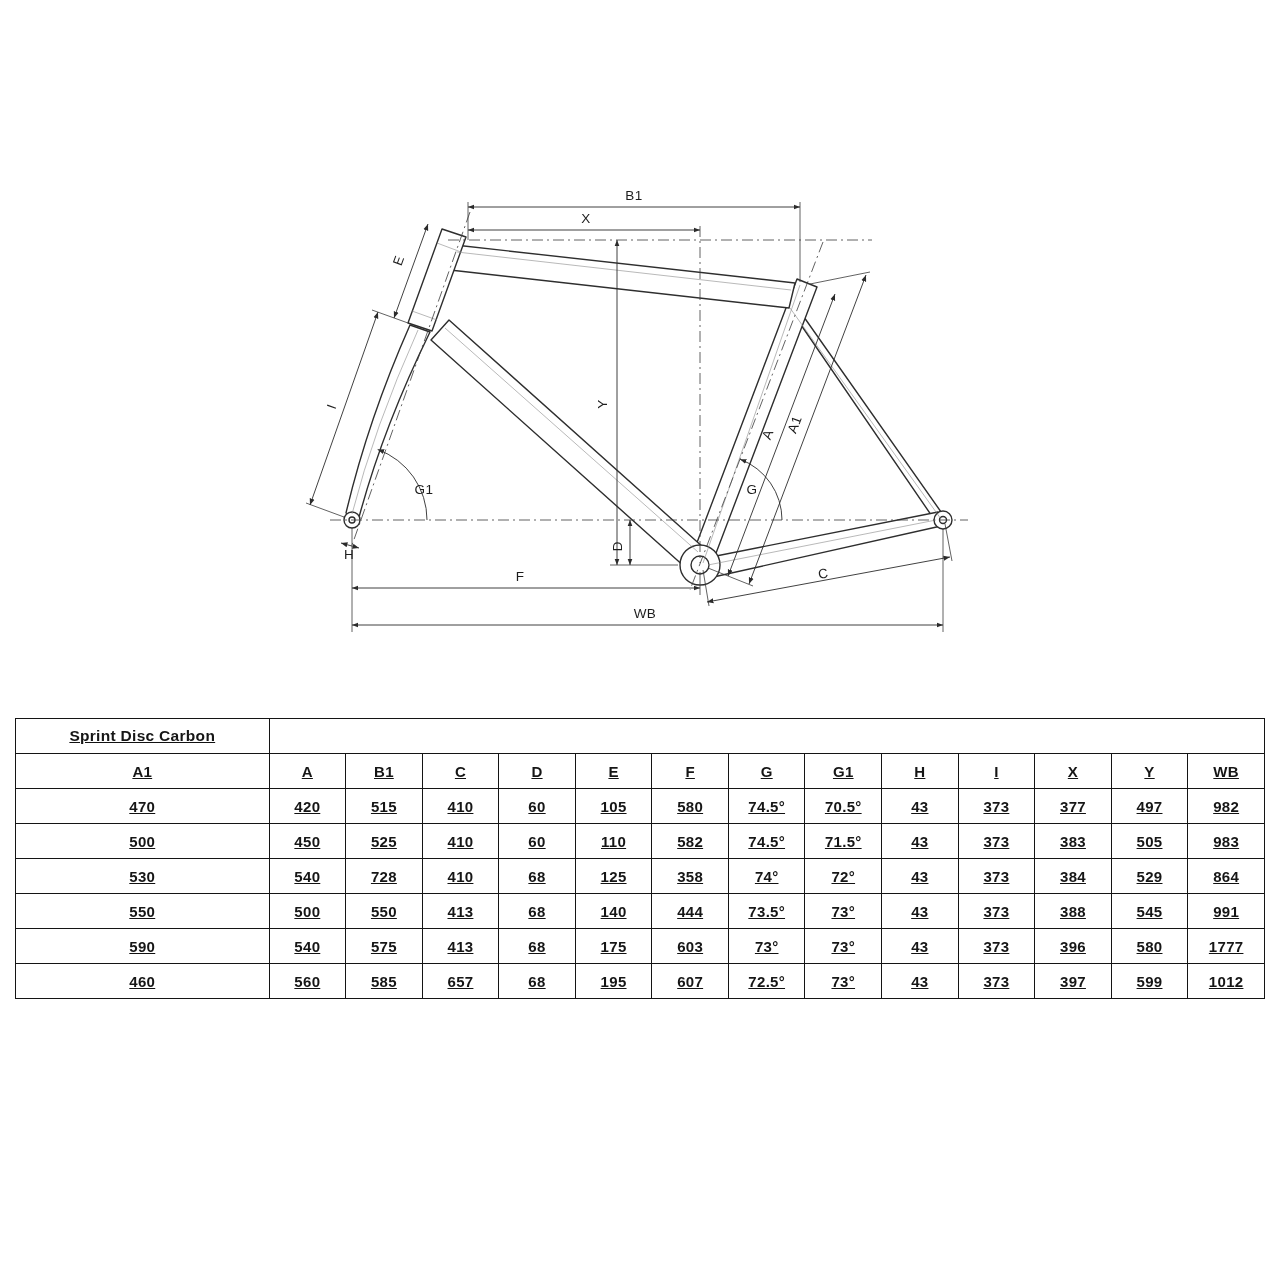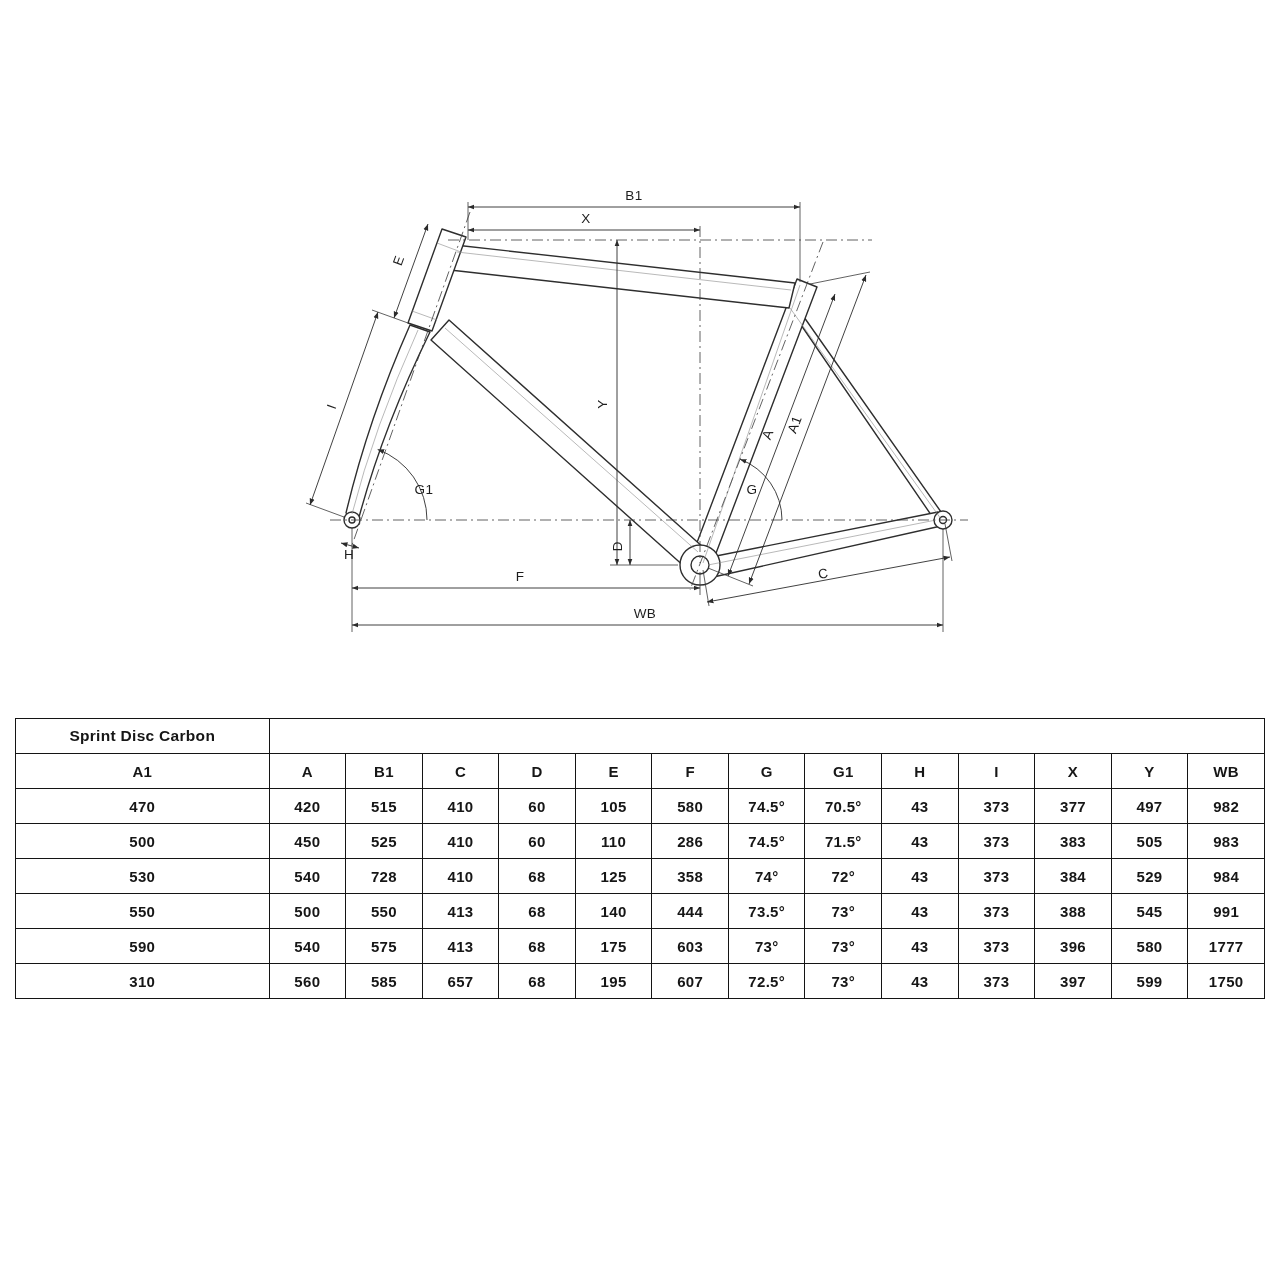--- a/index.html
+++ b/index.html
@@ -9,21 +9,21 @@
   .diagram-wrap { width:1280px; height:700px; }
 
   svg .cl line { stroke:#3a3a3a; stroke-width:0.8; stroke-dasharray:11 4 2 4; fill:none; }
   svg .ext line { stroke:#3a3a3a; stroke-width:0.8; }
   svg .dim line, svg .dim path { stroke:#2b2b2b; stroke-width:0.9; fill:none; }
   svg .tube polygon, svg .tube path, svg .tube circle { fill:#ffffff; stroke:#2e2e2e; stroke-width:1.4; stroke-linejoin:round; }
   svg .inner line, svg .inner path { stroke:#8a8a8a; stroke-width:0.6; fill:none; }
   svg .lbl text { font-family:"Liberation Sans", sans-serif; font-size:13.5px; fill:#1d1d1d; text-anchor:middle; letter-spacing:0.5px; }
 
   .table-wrap { padding:18px 15px 0 15px; }
-  table { width:100%; border-collapse:collapse; table-layout:fixed; }
+  table { width:100%; border-collapse:collapse; table-layout:fixed;text-decoration:underline; }
   th, td { border:1px solid #141414; height:35px; text-align:center; vertical-align:middle;
            font-weight:bold; font-size:15px; letter-spacing:0.3px; color:#161616; }
   .title-cell { font-size:15.5px; }
 </style>
 </head>
 <body>
 
 <div class="diagram-wrap">
   <svg viewBox="0 0 1280 700" width="1280" height="700">
     <defs>
@@ -175,21 +175,21 @@
           <td>497</td>
           <td>982</td>
         </tr>
         <tr>
           <td>500</td>
           <td>450</td>
           <td>525</td>
           <td>410</td>
           <td>60</td>
           <td>110</td>
-          <td>286</td>
+          <td>582</td>
           <td>74.5°</td>
           <td>71.5°</td>
           <td>43</td>
           <td>373</td>
           <td>383</td>
           <td>505</td>
           <td>983</td>
         </tr>
         <tr>
           <td>530</td>
@@ -198,21 +198,21 @@
           <td>410</td>
           <td>68</td>
           <td>125</td>
           <td>358</td>
           <td>74°</td>
           <td>72°</td>
           <td>43</td>
           <td>373</td>
           <td>384</td>
           <td>529</td>
-          <td>984</td>
+          <td>864</td>
         </tr>
         <tr>
           <td>550</td>
           <td>500</td>
           <td>550</td>
           <td>413</td>
           <td>68</td>
           <td>140</td>
           <td>444</td>
           <td>73.5°</td>
@@ -233,30 +233,30 @@
           <td>603</td>
           <td>73°</td>
           <td>73°</td>
           <td>43</td>
           <td>373</td>
           <td>396</td>
           <td>580</td>
           <td>1777</td>
         </tr>
         <tr>
-          <td>310</td>
+          <td>460</td>
           <td>560</td>
           <td>585</td>
           <td>657</td>
           <td>68</td>
           <td>195</td>
           <td>607</td>
           <td>72.5°</td>
           <td>73°</td>
           <td>43</td>
           <td>373</td>
           <td>397</td>
           <td>599</td>
-          <td>1750</td>
+          <td>1012</td>
         </tr>
       </tbody>
   </table>
 </div>
 
 </body></html>

